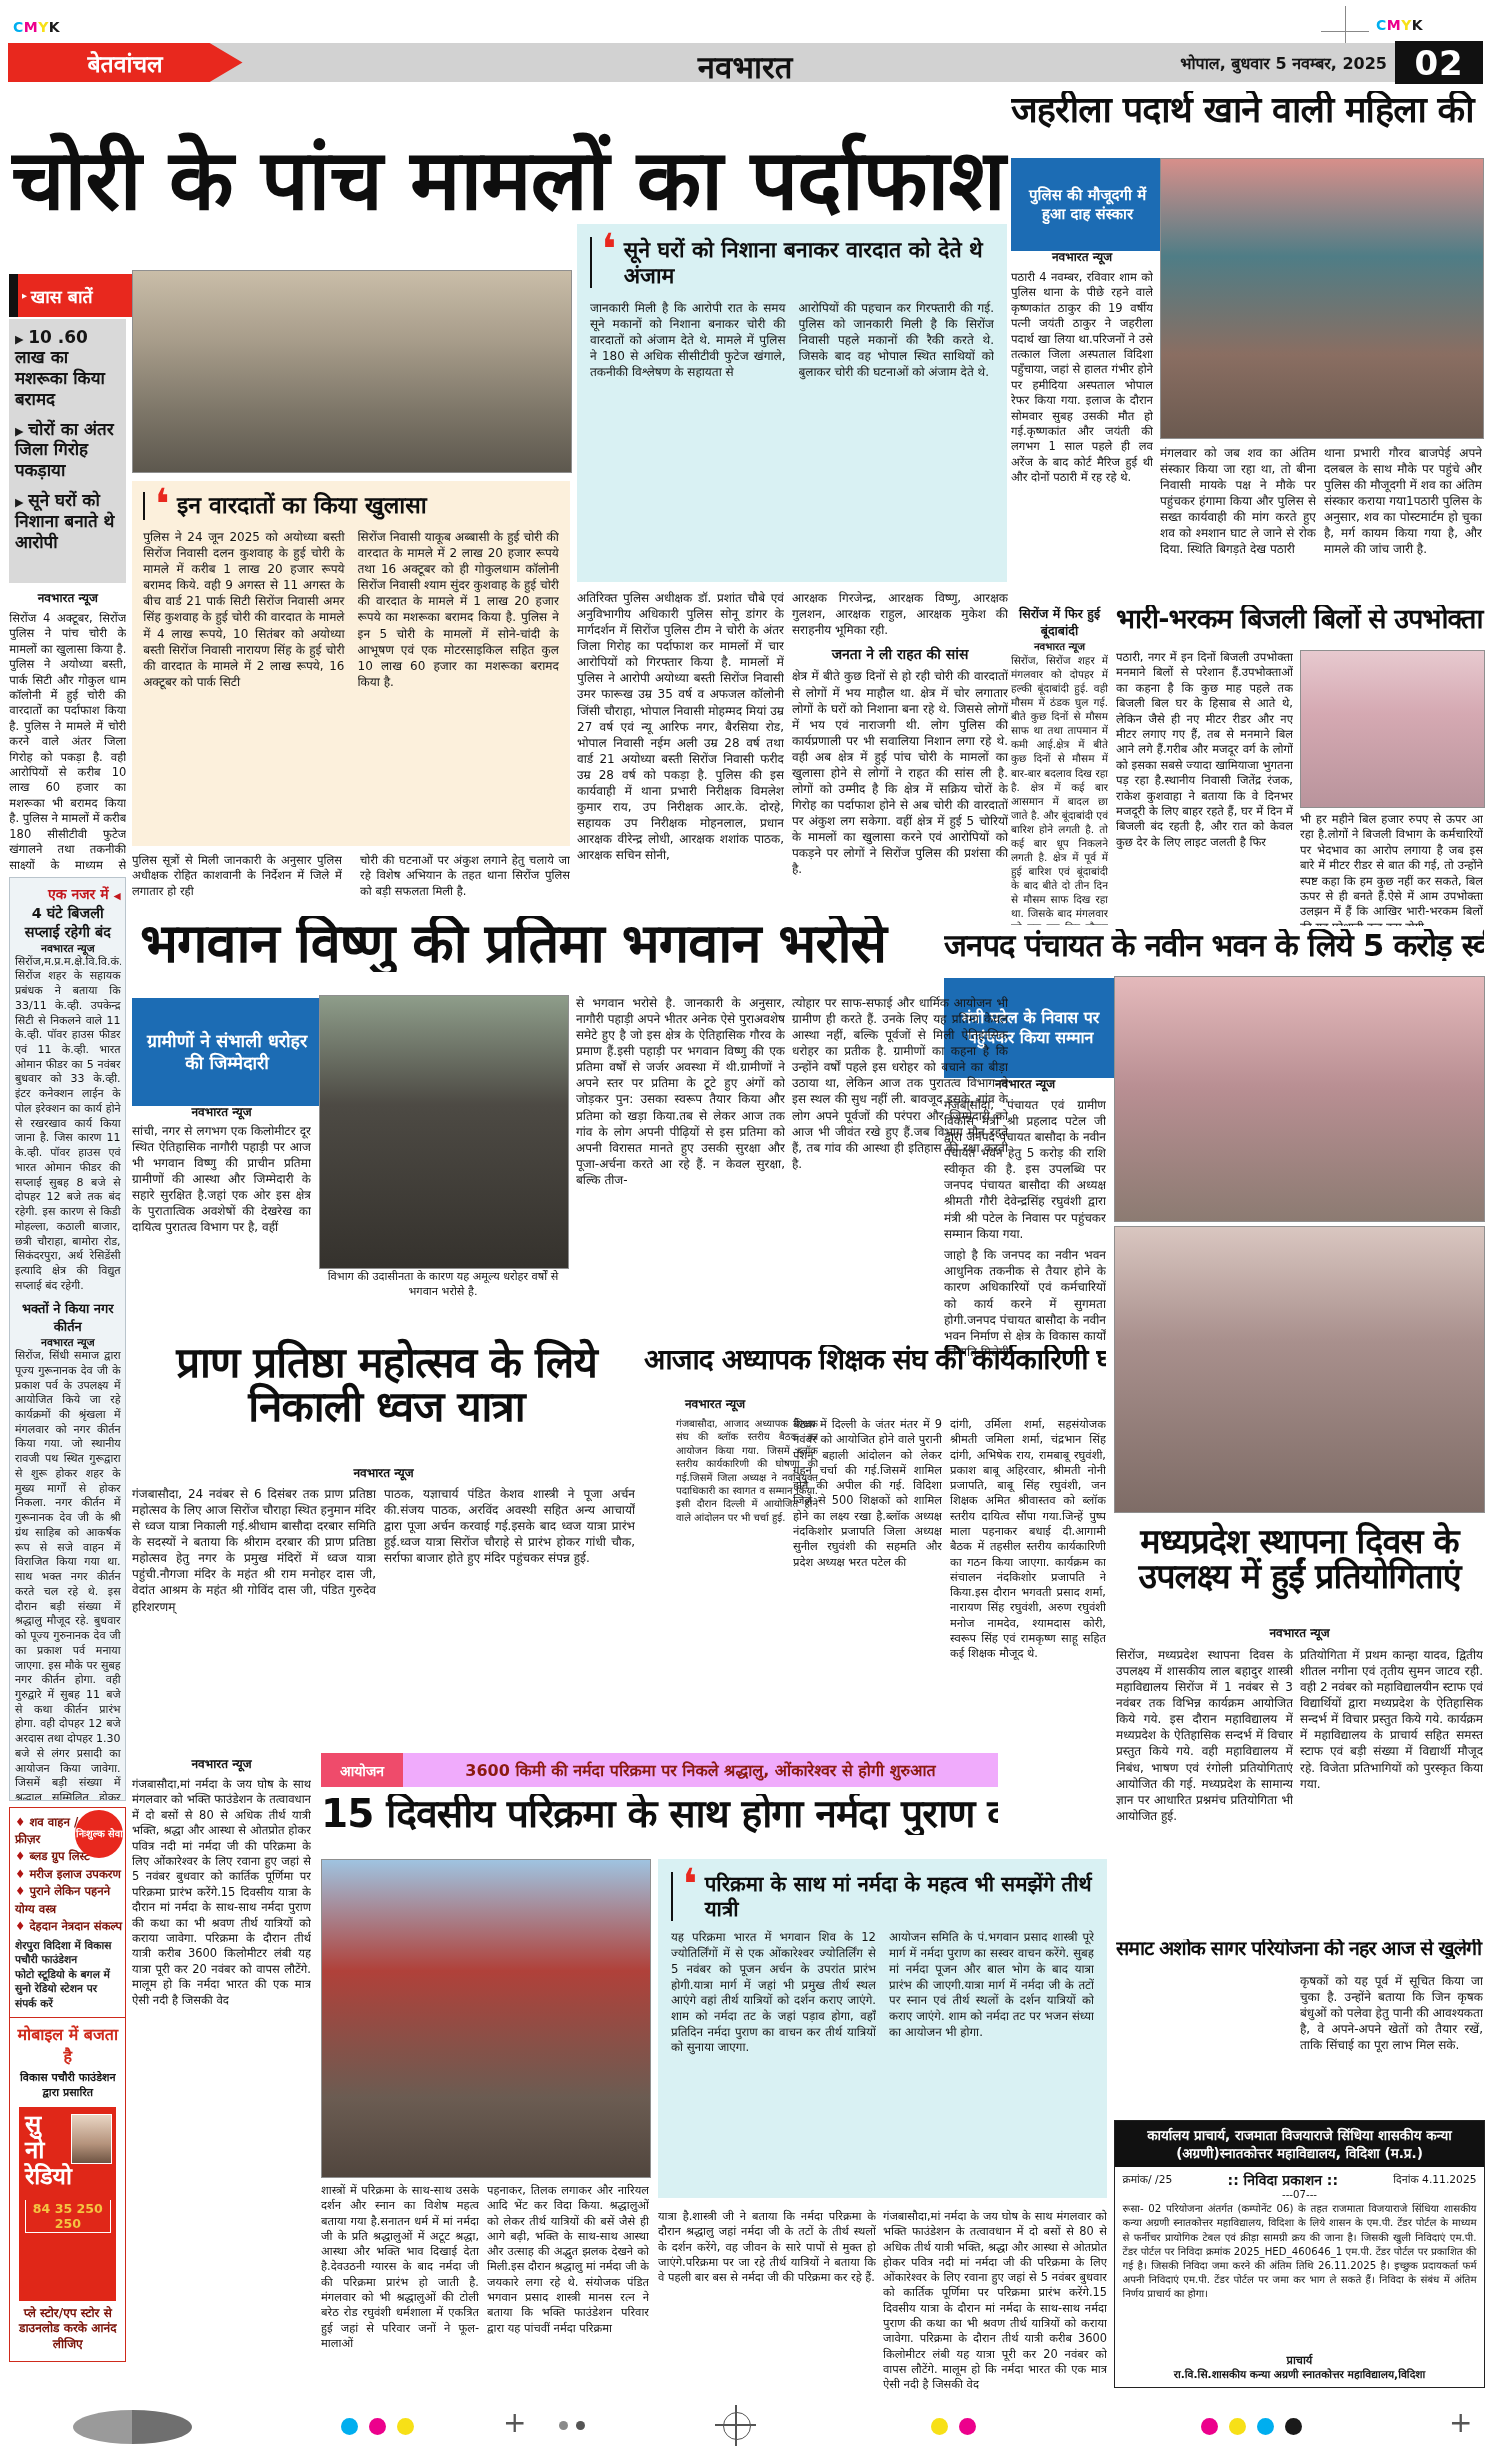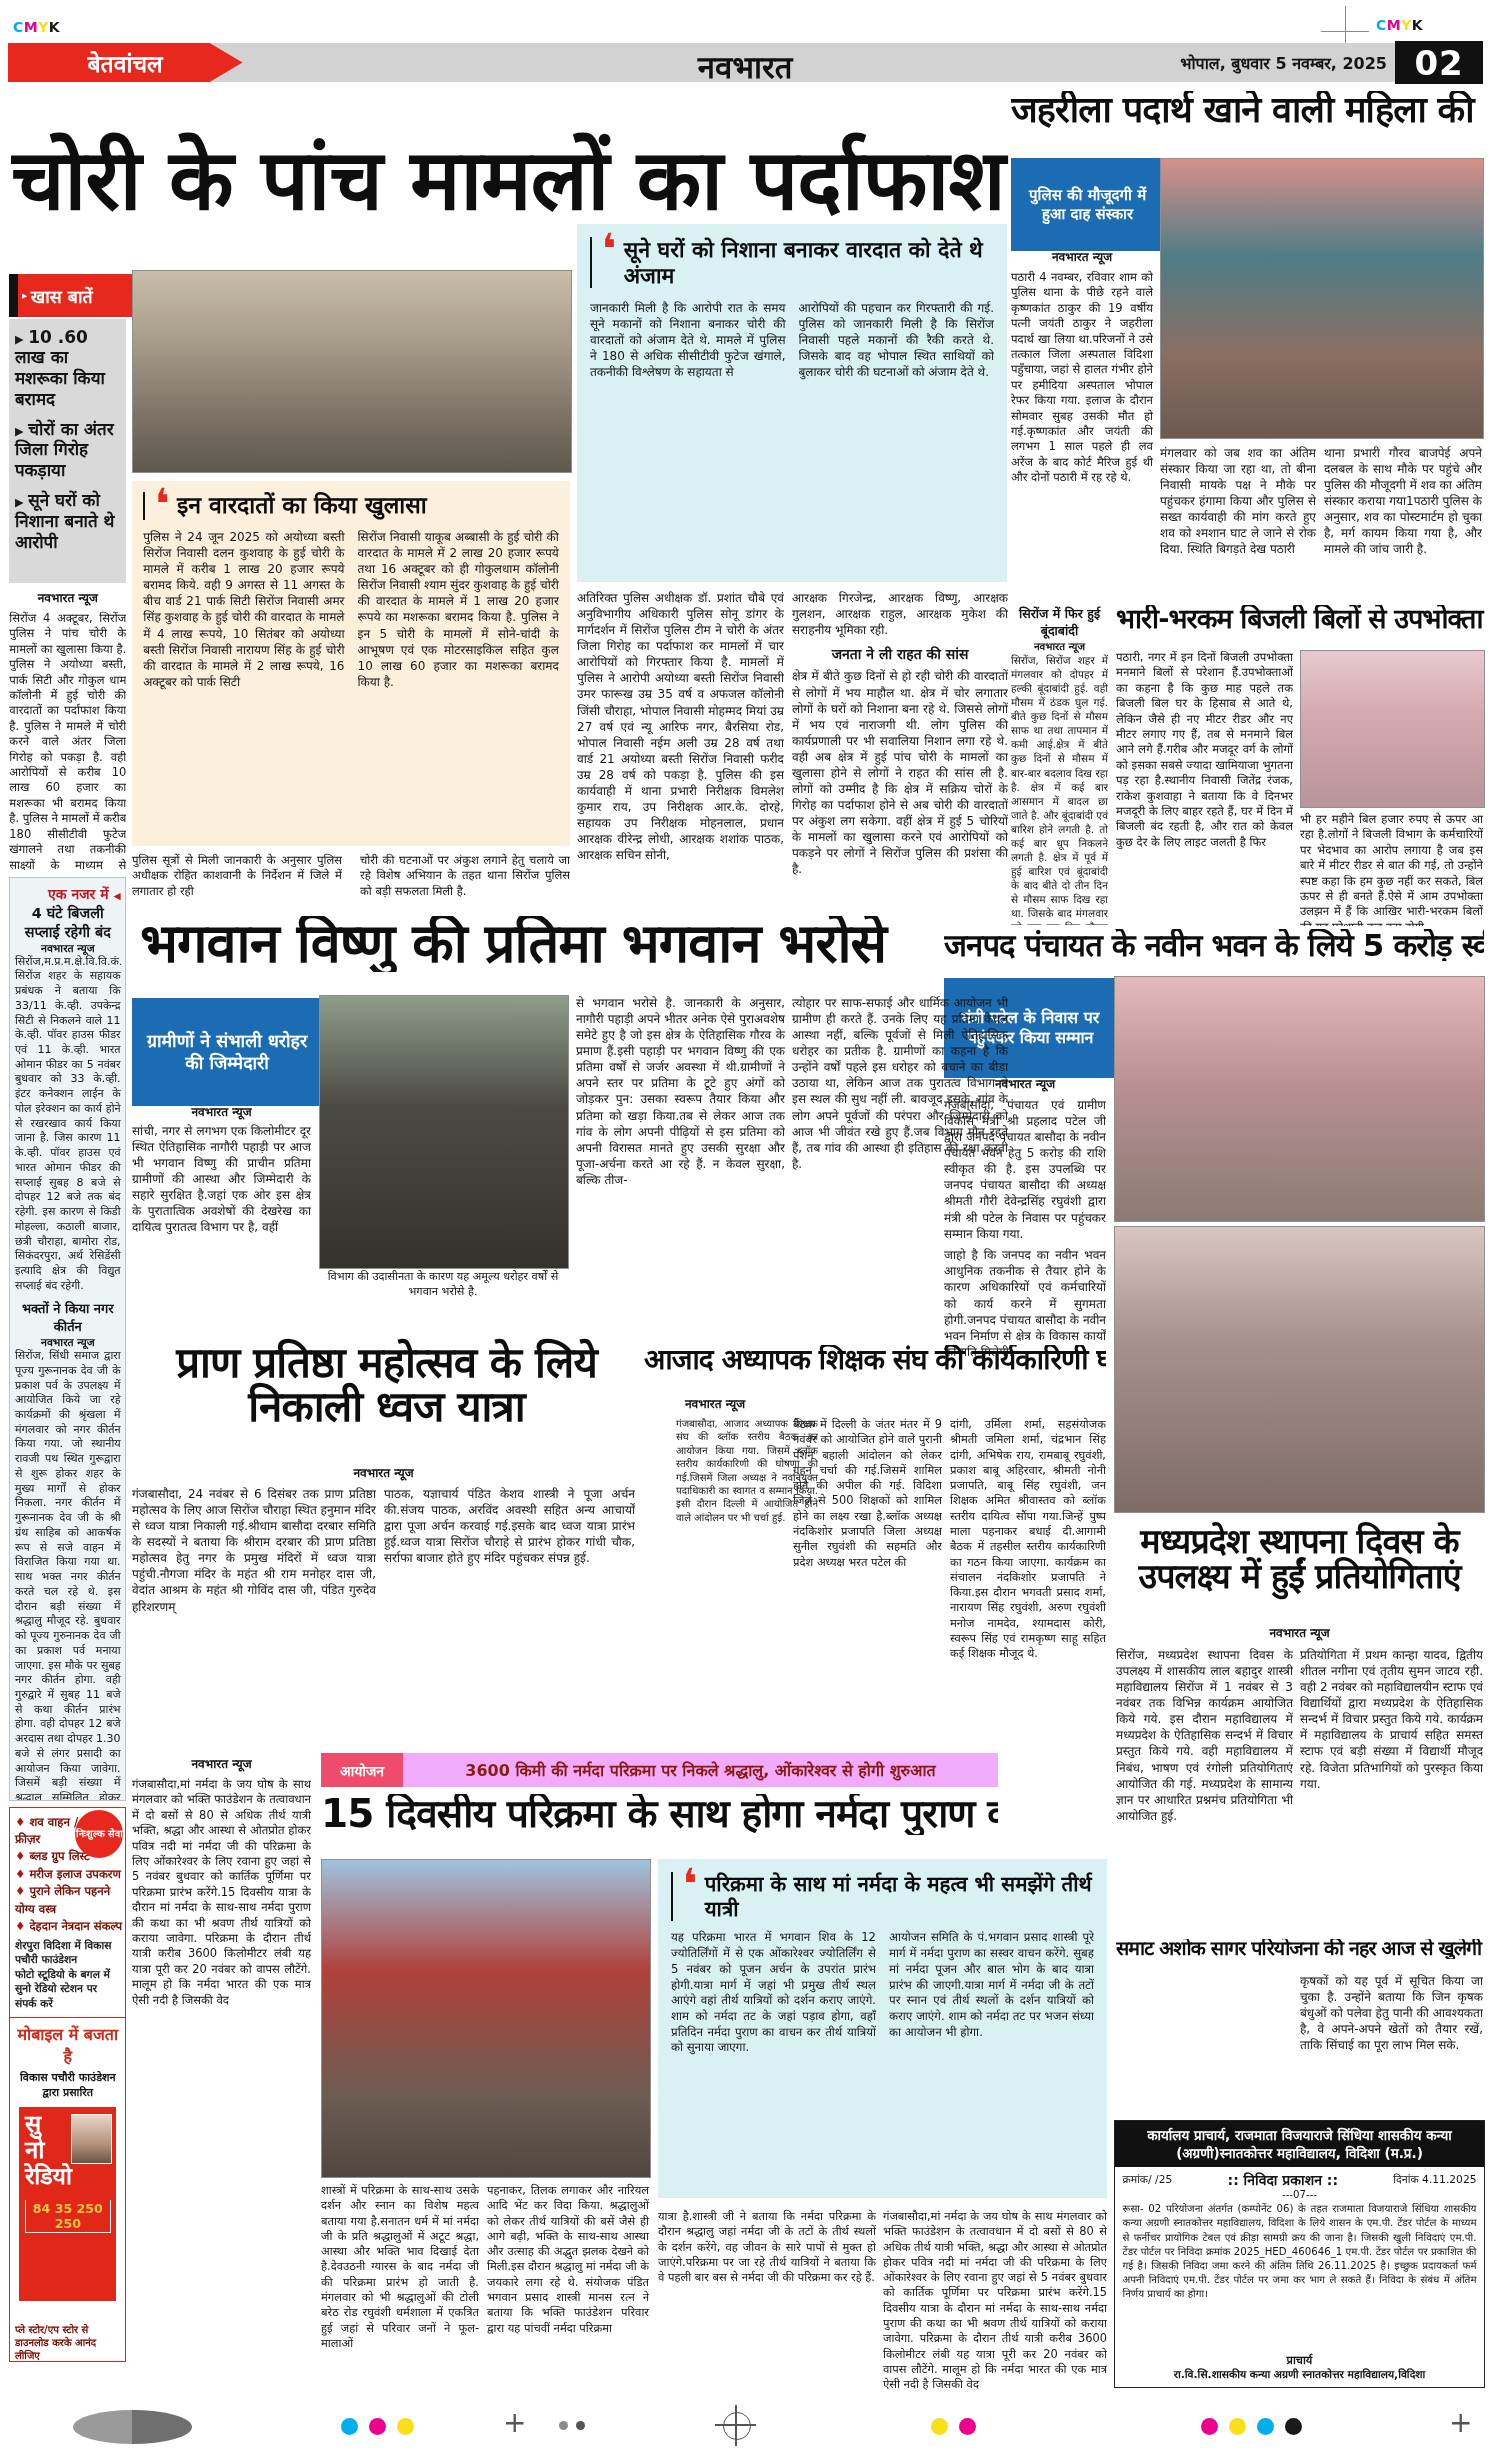--- a/index.html
+++ b/index.html
@@ -222,21 +222,21 @@
     <div style="border-top:1.4px solid #cf2a1b;margin:5.6px -4.7px;"></div>
     <div style="text-align:center;font-weight:900;font-size:16px;color:#cf2a1b;">मोबाइल में बजता है</div>
     <div style="text-align:center;font-weight:700;font-size:11px;margin-top:1.9px;">विकास पचौरी फाउंडेशन द्वारा प्रसारित</div>
     <div style="margin:7.5px auto 0;width:97px;height:194px;background:#e02718;position:relative;padding:5.6px;box-sizing:border-box;">
       <div style="position:absolute;right:4.7px;top:7.5px;width:39px;height:48px;background:linear-gradient(180deg,#e9d6c4 0%,#b5937c 60%,#6e5443 100%);border:1.9px solid #fff;"></div>
       <div style="color:#fff;font-weight:900;font-size:24px;line-height:1.05;">सु</div>
       <div style="color:#fff;font-weight:900;font-size:24px;line-height:1.05;">नो</div>
       <div style="color:#fff;font-weight:900;font-size:23px;line-height:1.2;">रेडियो</div>
       <div style="color:#f4c542;font-weight:900;font-size:12.6px;margin-top:9.3px;text-align:center;border-left:1.9px solid #fff;border-right:1.9px solid #fff;border-bottom:1.9px solid #fff;padding:0.9px 0 1.9px;">84 35 250 250</div>
     </div>
-    <div style="text-align:left;font-weight:700;font-size:10px;color:#7a1208;margin-top:22px;line-height:1.3;">प्ले स्टोर/एप स्टोर से डाउनलोड करके आनंद लीजिए</div>
+    <div style="text-align:center;font-weight:700;font-size:12px;color:#7a1208;margin-top:5px;line-height:1.3;">प्ले स्टोर/एप स्टोर से डाउनलोड करके आनंद लीजिए</div>
   </div>
 
   <div class="a" style="left:73px;top:2410px;width:119px;height:34px;border-radius:50%;background:linear-gradient(90deg,#9a9a9a 50%,#6f6f6f 50%);"></div>
   <div class="a mark-dot" style="left:341px;top:2418px;background:#00aeef;"></div>
   <div class="a mark-dot" style="left:369px;top:2418px;background:#ec008c;"></div>
   <div class="a mark-dot" style="left:397px;top:2418px;background:#f7e017;"></div>
   <div class="a plus" style="left:503px;top:2406px;">+</div>
   <div class="a" style="left:559px;top:2421px;width:9.3px;height:9.3px;border-radius:50%;background:#8a8a8a;"></div>
   <div class="a" style="left:576px;top:2421px;width:9.3px;height:9.3px;border-radius:50%;background:#555;"></div>
   <div class="a" style="left:723px;top:2412px;width:26px;height:26px;border:1.9px solid #555;border-radius:50%;"></div>

